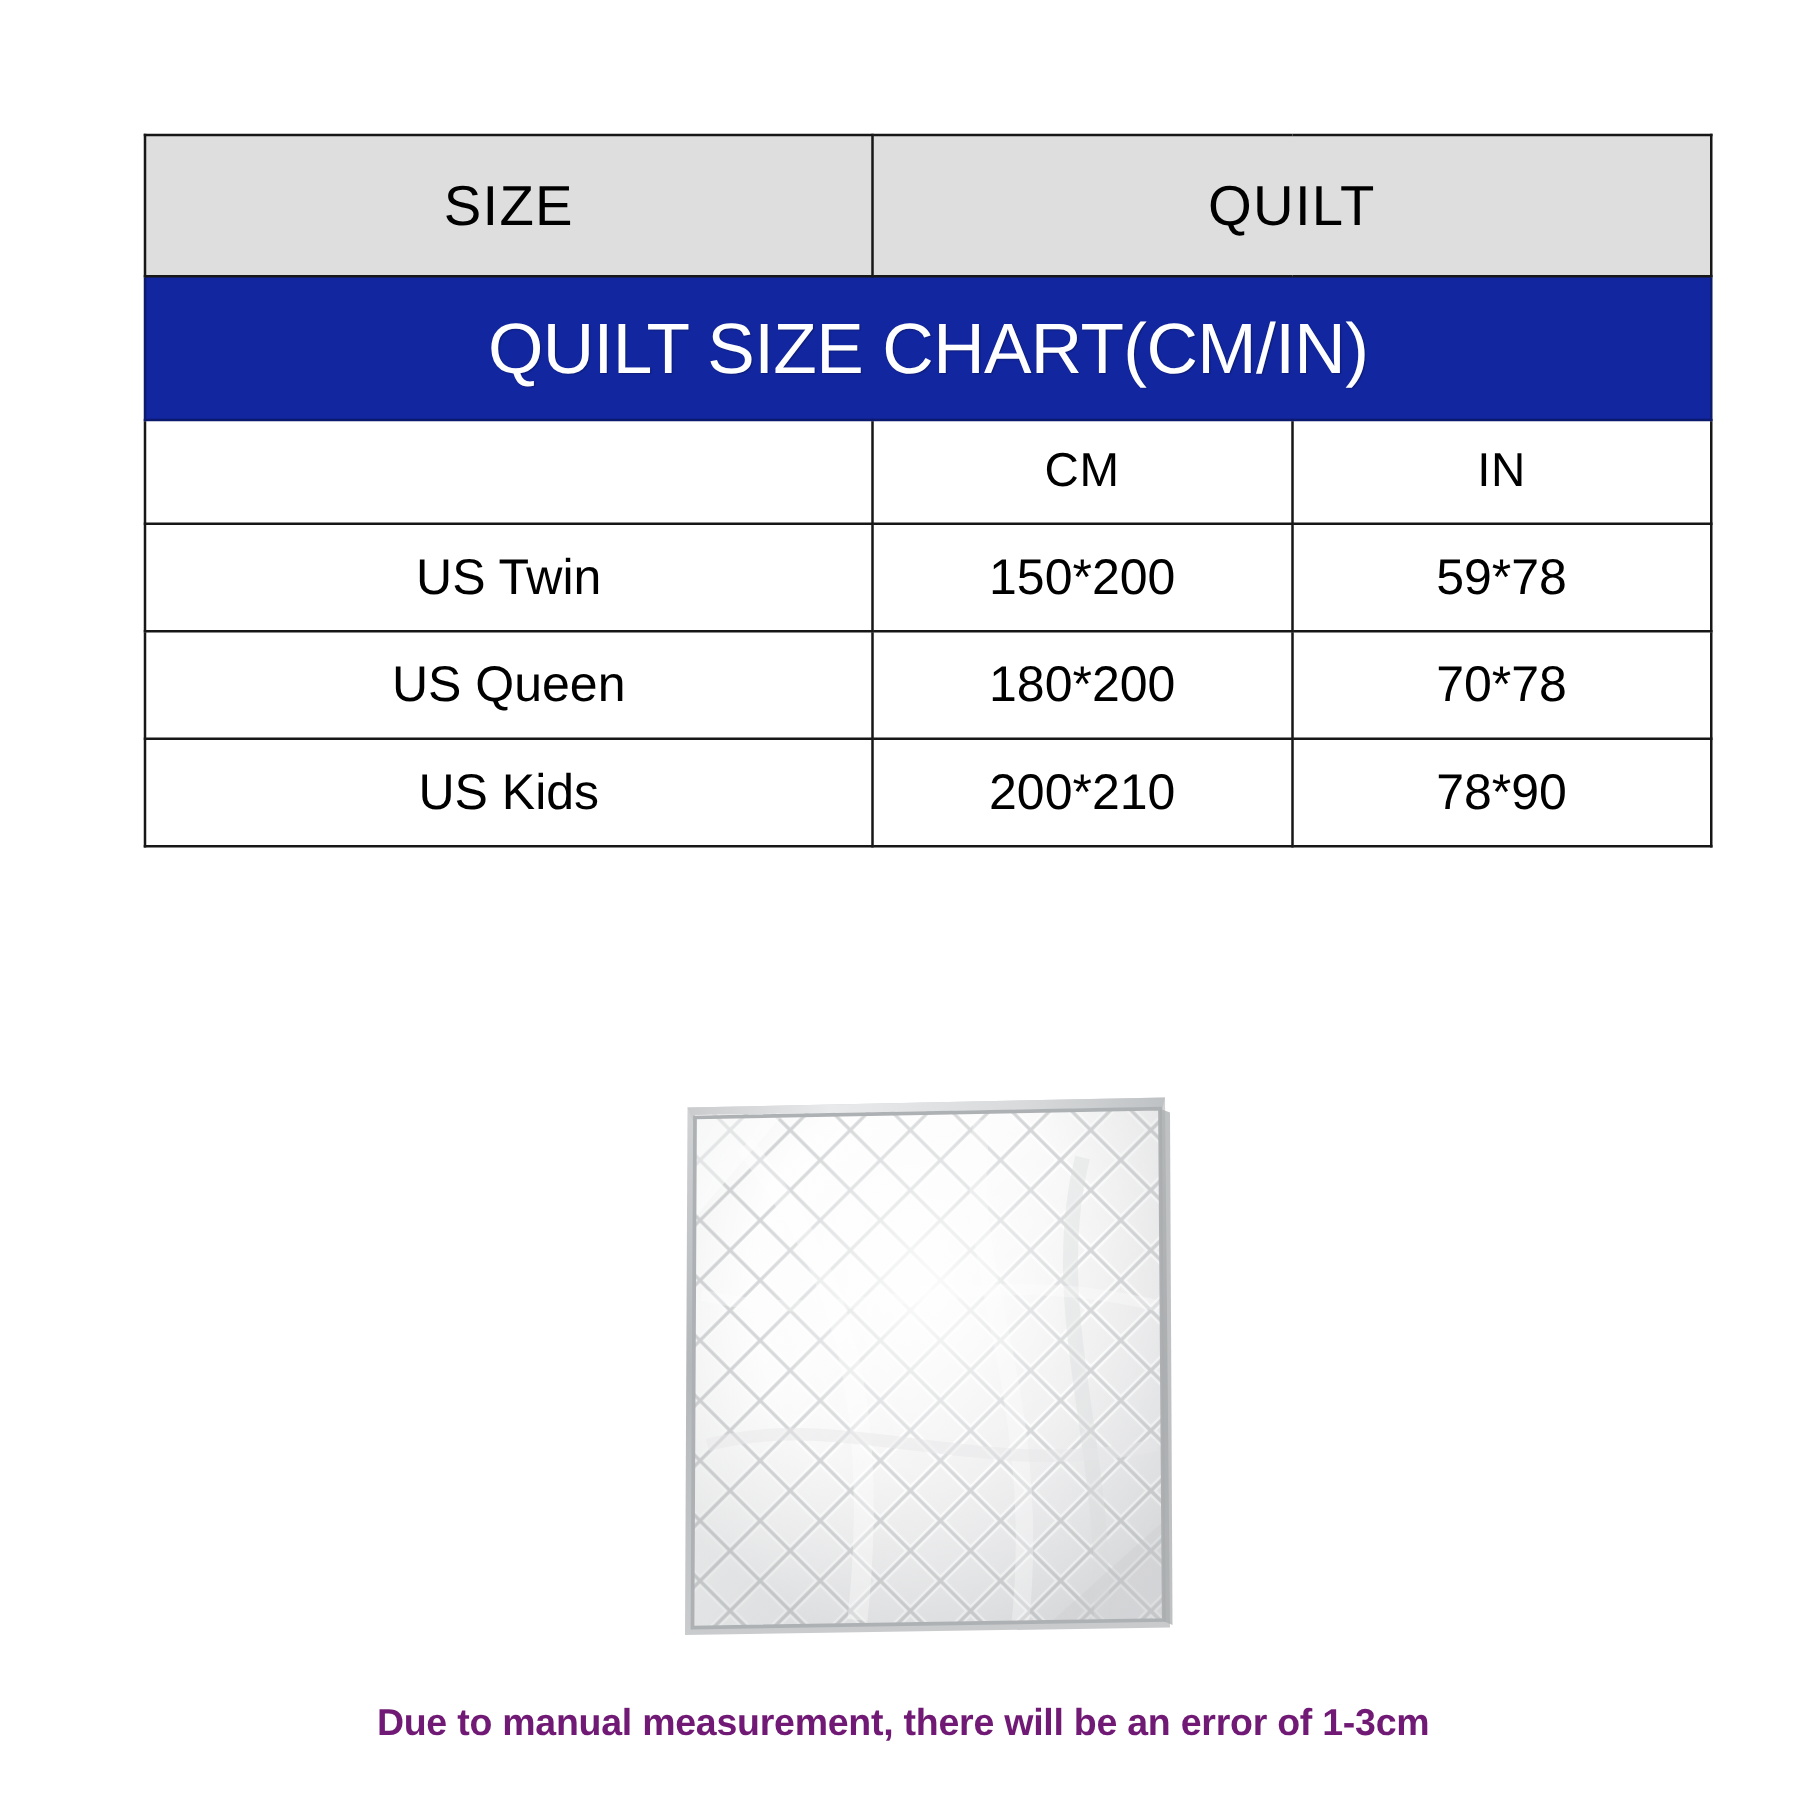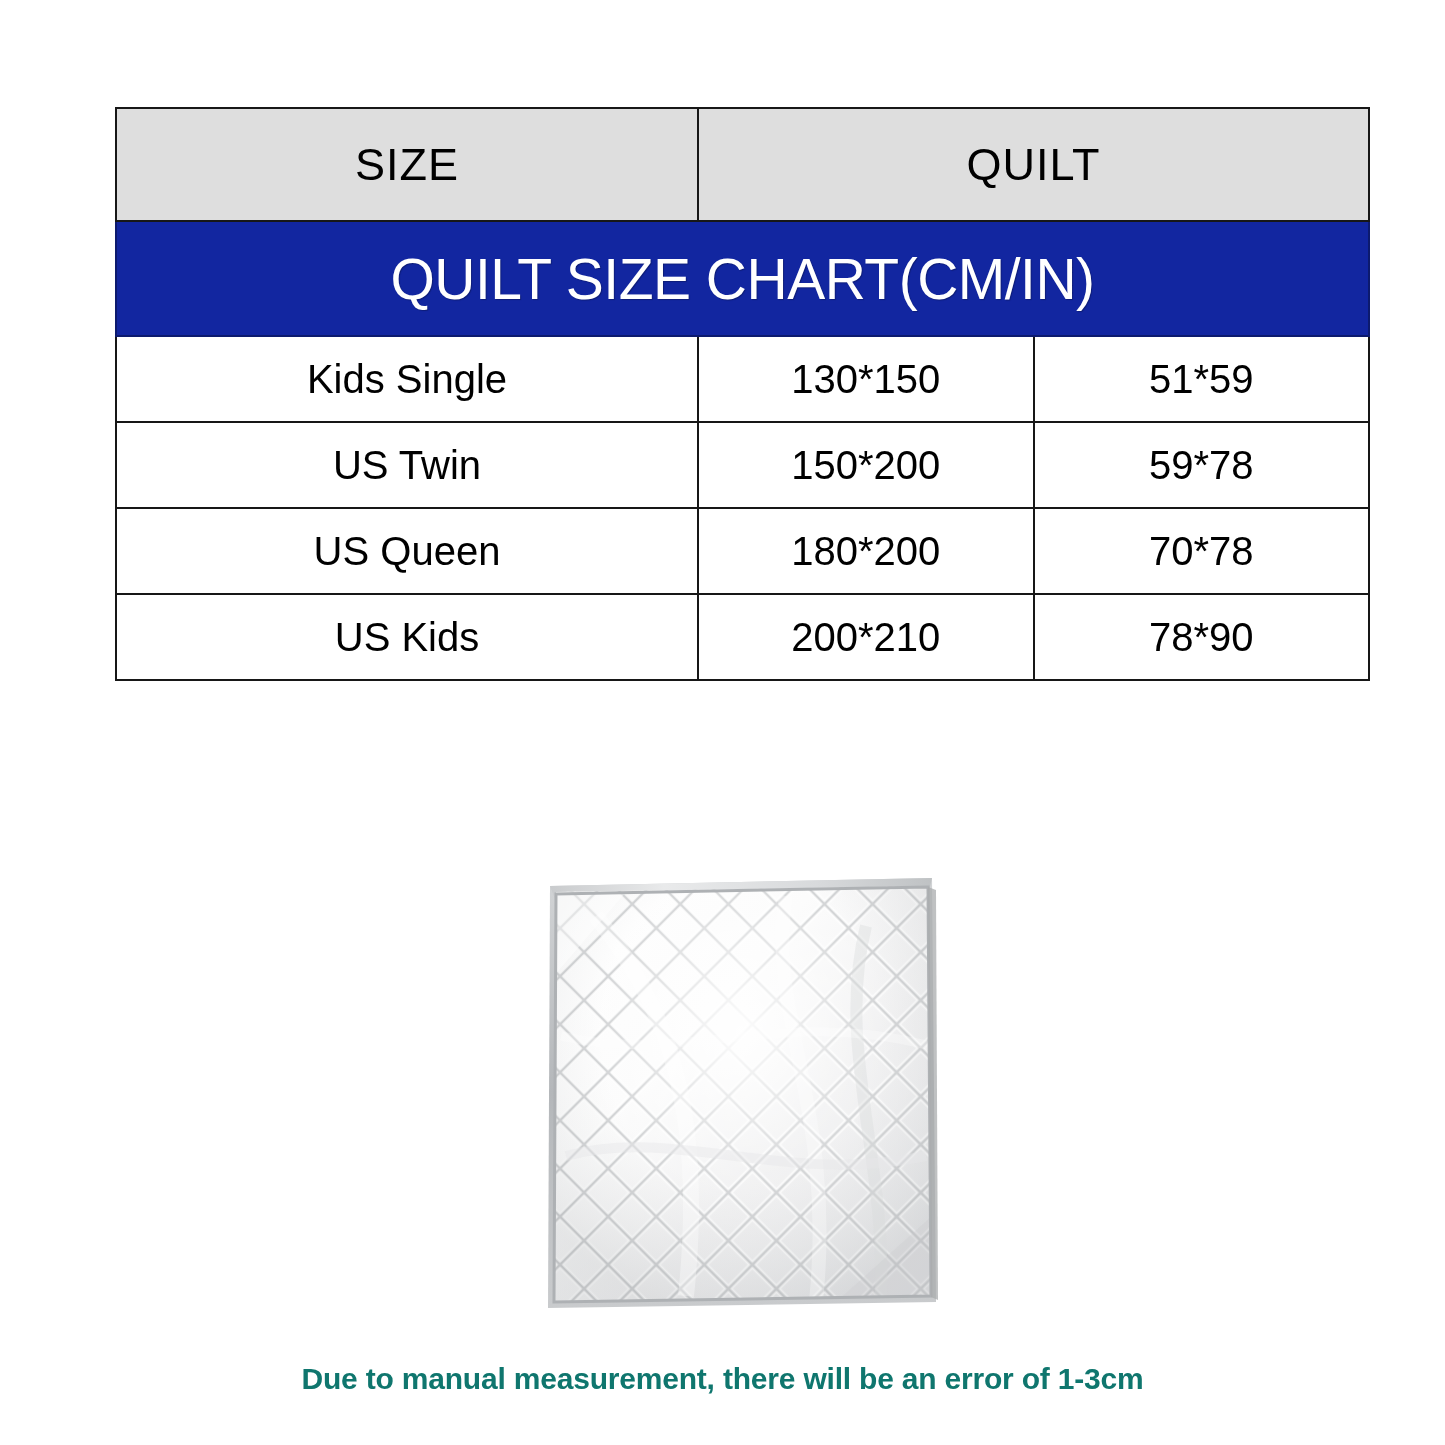--- a/index.html
+++ b/index.html
@@ -88,21 +88,21 @@
     height: 100%;
   }
 
   
   #disclaimer {
     position: absolute;
     left: 0;
     top: 1362px;
     width: 1445px;
     text-align: center;
-    color: #0f766e;
+    color: #701a75;
     font-size: 30px;
     font-weight: bold;
     letter-spacing: -0.2px;
   }
 </style>
 </head>
 <body>
 
 <div id="page">
 
@@ -110,26 +110,26 @@
     <tbody>
       <tr>
         <td class="grp-head" style="width:580px;">SIZE</td>
         <td class="grp-head" colspan="2">QUILT</td>
       </tr>
 
       <tr>
         <td class="title-cell" colspan="3">QUILT SIZE CHART(CM/IN)</td>
       </tr>
 
-
-      <tr class="data-row">
-        <td class="cell-size">Kids Single</td>
-        <td class="cell-value">130*150</td>
-        <td class="cell-value">51*59</td>
-      </tr>
+      <tr>
+        <td class="unit-head unit-blank"></td>
+        <td class="unit-head" style="width:353px;">CM</td>
+        <td class="unit-head" style="width:322px;">IN</td>
+      </tr>
+
       <tr class="data-row">
         <td class="cell-size">US Twin</td>
         <td class="cell-value">150*200</td>
         <td class="cell-value">59*78</td>
       </tr>
       <tr class="data-row">
         <td class="cell-size">US Queen</td>
         <td class="cell-value">180*200</td>
         <td class="cell-value">70*78</td>
       </tr>

